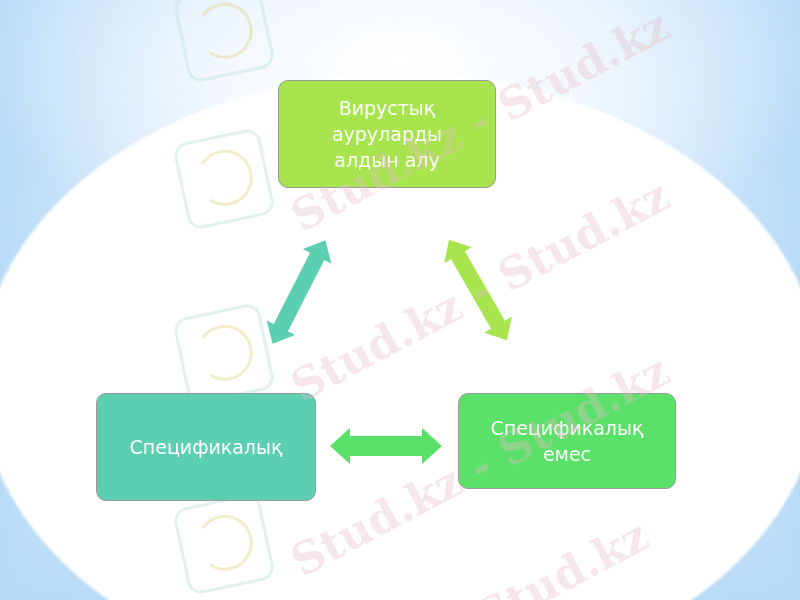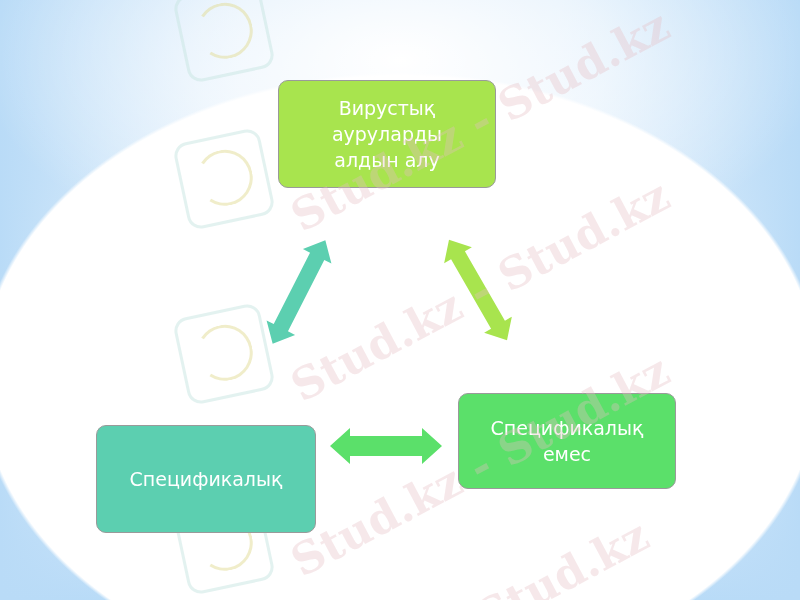--- a/index.html
+++ b/index.html
@@ -46,21 +46,21 @@
   </g>
 
   <g transform="translate(386,446)">
     <polygon points="-56,0 -36,-18 -36,-10 36,-10 36,-18 56,0 36,18 36,10 -36,10 -36,18" fill="#5be06a"></polygon>
   </g>
 </svg>
 
 <div class="box" style="left:278px;top:80px;width:218px;height:108px;background:#a8e44e;">
   <span style="width:150px;">Вирустық ауруларды алдын алу</span>
 </div>
-<div class="box" style="left:96px;top:393px;width:220px;height:108px;background:#5ccfb0;margin-top:32px;">
+<div class="box" style="left:96px;top:393px;width:220px;height:108px;background:#5ccfb0;">
   <span>Спецификалық</span>
 </div>
 <div class="box" style="left:458px;top:393px;width:218px;height:96px;background:#5be06a;">
   <span style="width:180px;">Спецификалық емес</span>
 </div>
 
 <div class="wm" style="left:270px;top:95px;">Stud.kz - Stud.kz</div>
 <div class="wm" style="left:270px;top:265px;">Stud.kz - Stud.kz</div>
 <div class="wm" style="left:270px;top:440px;">Stud.kz - Stud.kz</div>
 <div class="wm" style="left:470px;top:550px;">Stud.kz</div>

